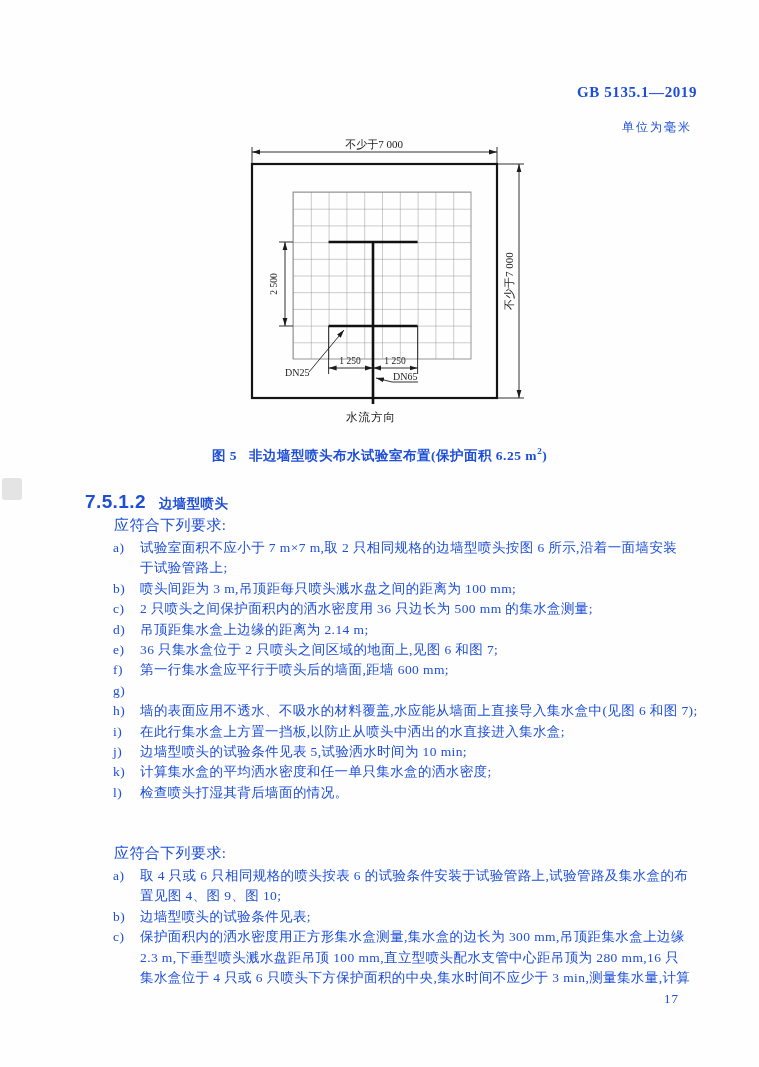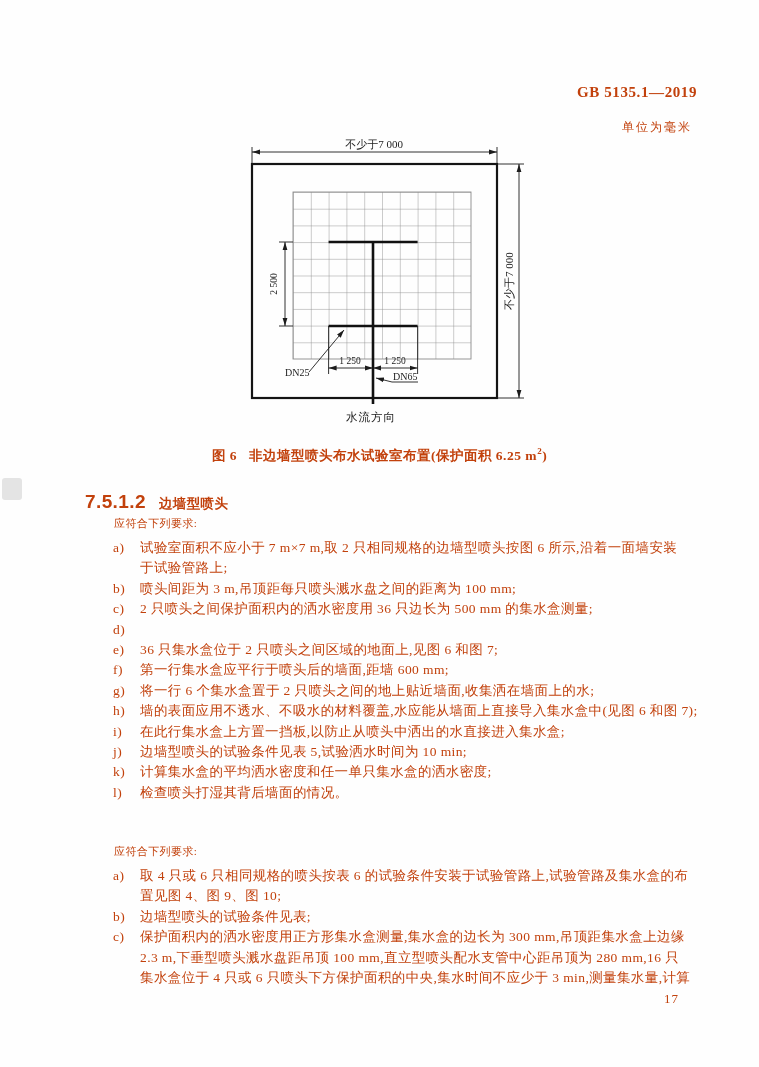--- a/index.html
+++ b/index.html
@@ -1,31 +1,31 @@
 <!DOCTYPE html>
 <html><head>
 <meta charset="utf-8">
 <style>
   html,body{margin:0;padding:0;background:#ffffff;}
   .page{
     position:relative;width:759px;height:1067px;background:#fefefe;
-    font-family:"Liberation Serif","DejaVu Serif",serif;color:#c2410c;overflow:hidden;
+    font-family:"Liberation Serif","DejaVu Serif",serif;color:#1d4ed8;overflow:hidden;
   }
   .doc-code{position:absolute;top:84px;left:577px;font-size:15px;font-weight:bold;letter-spacing:.6px;white-space:nowrap;}
   .unit-note{position:absolute;top:119px;left:622px;font-size:12px;letter-spacing:2px;white-space:nowrap;text-align:right;}
   .figure-svg{position:absolute;left:230px;top:133px;width:316px;height:300px;}
   .fig-caption{position:absolute;top:446px;left:0;width:759px;text-align:center;font-size:13.5px;font-weight:bold;letter-spacing:.5px;white-space:nowrap;}
   .cap-label{margin-right:12px;}
   .fig-caption sup{font-size:9px;}
   .scan-artifact{position:absolute;left:2px;top:478px;width:20px;height:22px;background:#e4e4e4;border-radius:3px;}
   .sec-heading{position:absolute;left:85px;font-size:13.5px;font-weight:bold;letter-spacing:.4px;white-space:nowrap;}
   .sec-num{margin-right:13px;font-family:"Liberation Sans","DejaVu Sans",sans-serif;font-size:19px;}
   .sec1-heading{top:491px;}
   .sec2-heading{top:819px;}
-  .intro{position:absolute;left:114px;font-size:11px;letter-spacing:.4px;white-space:nowrap;}
+  .intro{position:absolute;left:114px;font-size:15px;letter-spacing:.4px;white-space:nowrap;}
   .sec1-intro{top:516px;}
   .sec2-intro{top:844px;}
   .list{position:absolute;left:113px;font-size:13.5px;letter-spacing:.4px;}
   .sec1-list{top:538px;}
   .sec2-list{top:866px;}
   .item{display:flex;}
   .marker{width:27px;flex:none;line-height:20.4px;font-family:"Liberation Serif","DejaVu Serif",serif;}
   .lines>div{line-height:20.4px;white-space:nowrap;}
   .page-num{position:absolute;top:991px;left:664px;font-size:13px;letter-spacing:1px;font-family:Liberation Serif, serif;}
   svg text{font-family:"Liberation Serif","DejaVu Serif",serif;fill:#1c1c1c;}
@@ -84,21 +84,21 @@
     <line x1="79" y1="239" x2="114" y2="197" stroke="#1c1c1c" stroke-width="0.9" marker-end="url(#arE)"></line>
     <text x="55" y="243" font-size="10">DN25</text>
 
     <polyline points="188,249 162,249 146,245" fill="none" stroke="#1c1c1c" stroke-width="0.9" marker-end="url(#arE)"></polyline>
     <text x="163" y="247" font-size="10">DN65</text>
 
     <text x="141" y="288" text-anchor="middle" font-size="11.5" font-weight="500" letter-spacing="1">水流方向</text>
   </svg>
 
   <div class="fig-caption">
-    <span class="cap-label">图 6</span><span>非边墙型喷头布水试验室布置(保护面积 6.25 m</span><sup>2</sup><span>)</span>
+    <span class="cap-label">图 5</span><span>非边墙型喷头布水试验室布置(保护面积 6.25 m</span><sup>2</sup><span>)</span>
   </div>
 
   <div class="scan-artifact"></div>
 
   <div class="sec-heading sec1-heading">
     <span class="sec-num">7.5.1.2</span><span>边墙型喷头</span>
   </div>
   <div class="intro sec1-intro">应符合下列要求:</div>
 
   <div class="list sec1-list">
@@ -116,38 +116,38 @@
         </div>
     </div>
     <div class="item">
       <span class="marker">c)</span>
       <div class="lines">
           <div>2 只喷头之间保护面积内的洒水密度用 36 只边长为 500 mm 的集水盒测量;</div>
         </div>
     </div>
     <div class="item">
       <span class="marker">d)</span>
+      <div class="lines">
+          <div>吊顶距集水盒上边缘的距离为 2.14 m;</div>
+        </div>
     </div>
     <div class="item">
       <span class="marker">e)</span>
       <div class="lines">
           <div>36 只集水盒位于 2 只喷头之间区域的地面上,见图 6 和图 7;</div>
         </div>
     </div>
     <div class="item">
       <span class="marker">f)</span>
       <div class="lines">
           <div>第一行集水盒应平行于喷头后的墙面,距墙 600 mm;</div>
         </div>
     </div>
     <div class="item">
       <span class="marker">g)</span>
-      <div class="lines">
-          <div>将一行 6 个集水盒置于 2 只喷头之间的地上贴近墙面,收集洒在墙面上的水;</div>
-        </div>
     </div>
     <div class="item">
       <span class="marker">h)</span>
       <div class="lines">
           <div>墙的表面应用不透水、不吸水的材料覆盖,水应能从墙面上直接导入集水盒中(见图 6 和图 7);</div>
         </div>
     </div>
     <div class="item">
       <span class="marker">i)</span>
       <div class="lines">

